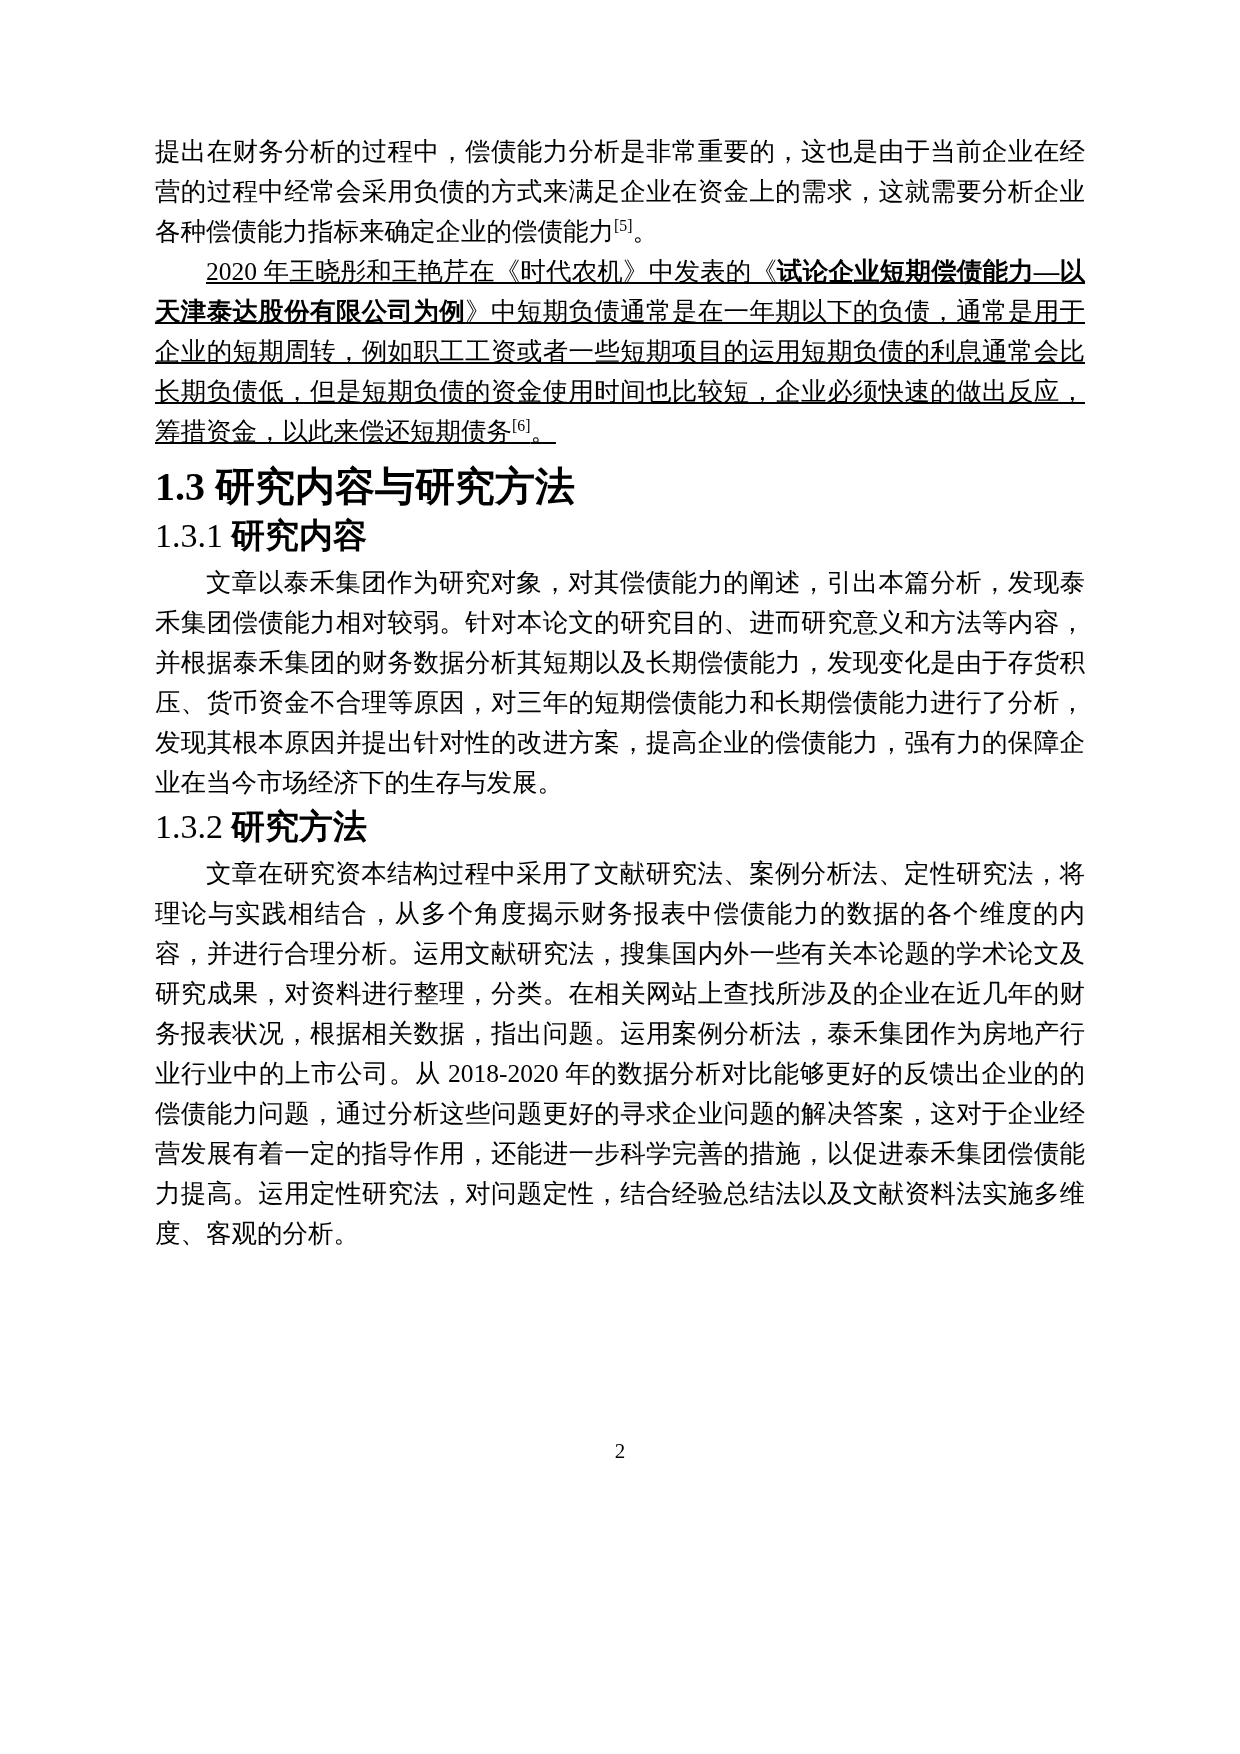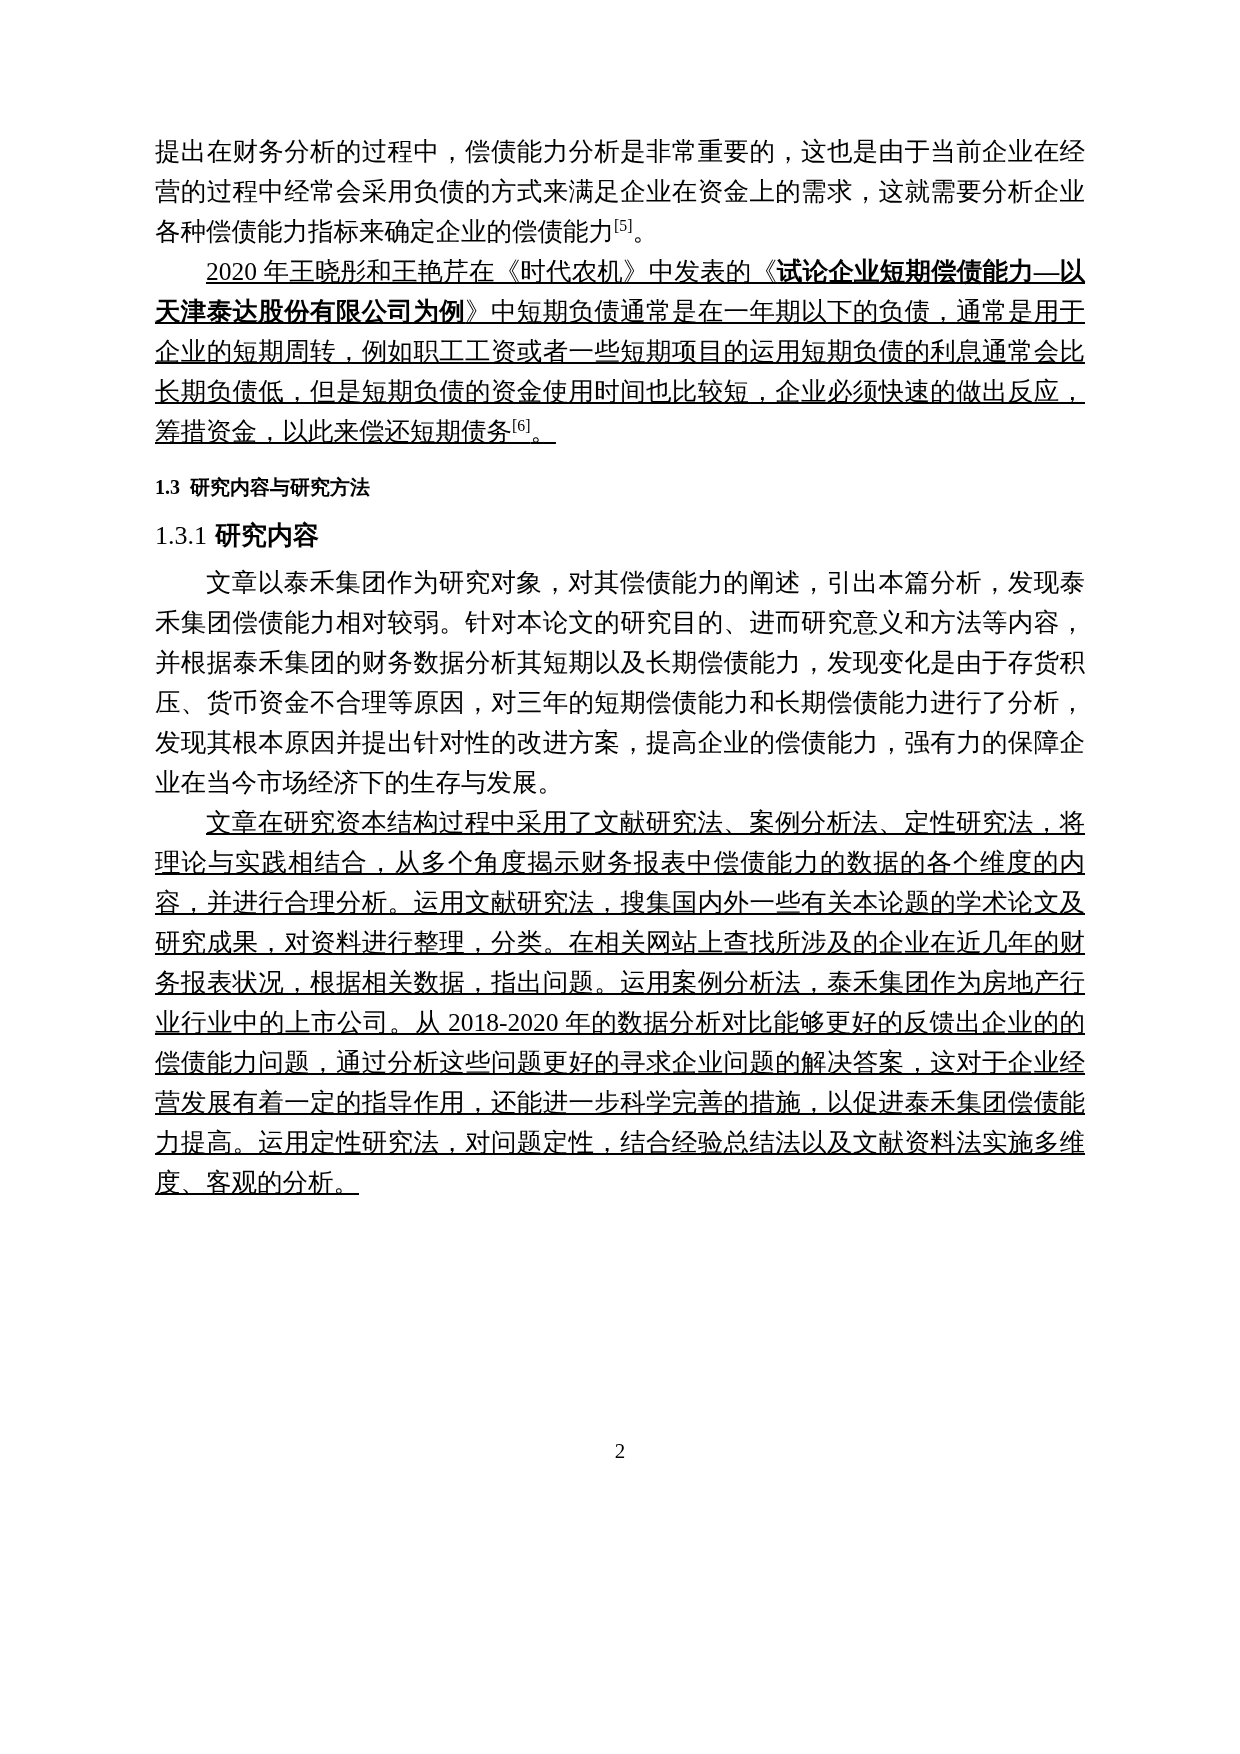--- a/index.html
+++ b/index.html
@@ -58,33 +58,33 @@
 
   
   sup.ref {
     font-size: 0.62em;
     vertical-align: super;
     line-height: 0;
   }
 
   
   .h2 {
-    font-size: 20px;
+    font-size: 40px;
     line-height: 46px;
     font-weight: bold;
     margin: 12px 0 6px 0;
     letter-spacing: 0px;
   }
   .h2 .num {
     font-weight: bold;
     margin-right: 10px;
   }
 
   .h3 {
-    font-size: 26px;
+    font-size: 34px;
     line-height: 40px;
     font-weight: bold;
     margin: 4px 0 0 0;
   }
   .h3 .num {
     font-weight: normal;
     margin-right: 8px;
   }
 
   
@@ -108,20 +108,21 @@
     <p class="para"><span>提出在财务分析的过程中，偿债能力分析是非常重要的，这也是由于当前企业在经营的过程中经常会采用负债的方式来满足企业在资金上的需求，这就需要分析企业各种偿债能力指标来确定企业的偿债能力</span><sup class="ref">[5]</sup><span>。</span></p>
 
     <p class="para indent"><span>2020 年王晓彤和王艳芹在《时代农机》中发表的《</span><span class="booktitle">试论企业短期偿债能力—以天津泰达股份有限公司为例</span><span>》中短期负债通常是在一年期以下的负债，通常是用于企业的短期周转，例如职工工资或者一些短期项目的运用短期负债的利息通常会比长期负债低，但是短期负债的资金使用时间也比较短，企业必须快速的做出反应，筹措资金，以此来偿还短期债务</span><sup class="ref">[6]</sup><span>。</span></p>
 
     <h2 class="h2"><span class="num">1.3</span><span>研究内容与研究方法</span></h2>
 
     <h3 class="h3"><span class="num">1.3.1</span><span>研究内容</span></h3>
 
     <p class="para indent"><span>文章以泰禾集团作为研究对象，对其偿债能力的阐述，引出本篇分析，发现泰禾集团偿债能力相对较弱。针对本论文的研究目的、进而研究意义和方法等内容，并根据泰禾集团的财务数据分析其短期以及长期偿债能力，发现变化是由于存货积压、货币资金不合理等原因，对三年的短期偿债能力和长期偿债能力进行了分析，发现其根本原因并提出针对性的改进方案，提高企业的偿债能力，强有力的保障企业在当今市场经济下的生存与发展。</span></p>
 
+    <h3 class="h3"><span class="num">1.3.2</span><span>研究方法</span></h3>
 
     <p class="para indent"><span>文章在研究资本结构过程中采用了文献研究法、案例分析法、定性研究法，将理论与实践相结合，从多个角度揭示财务报表中偿债能力的数据的各个维度的内容，并进行合理分析。运用文献研究法，搜集国内外一些有关本论题的学术论文及研究成果，对资料进行整理，分类。在相关网站上查找所涉及的企业在近几年的财务报表状况，根据相关数据，指出问题。运用案例分析法，泰禾集团作为房地产行业行业中的上市公司。从 2018-2020 年的数据分析对比能够更好的反馈出企业的的偿债能力问题，通过分析这些问题更好的寻求企业问题的解决答案，这对于企业经营发展有着一定的指导作用，还能进一步科学完善的措施，以促进泰禾集团偿债能力提高。运用定性研究法，对问题定性，结合经验总结法以及文献资料法实施多维度、客观的分析。</span></p>
 
   </div>
 
   <div class="page-number">2</div>
 
 </div>
 
 </body></html>

